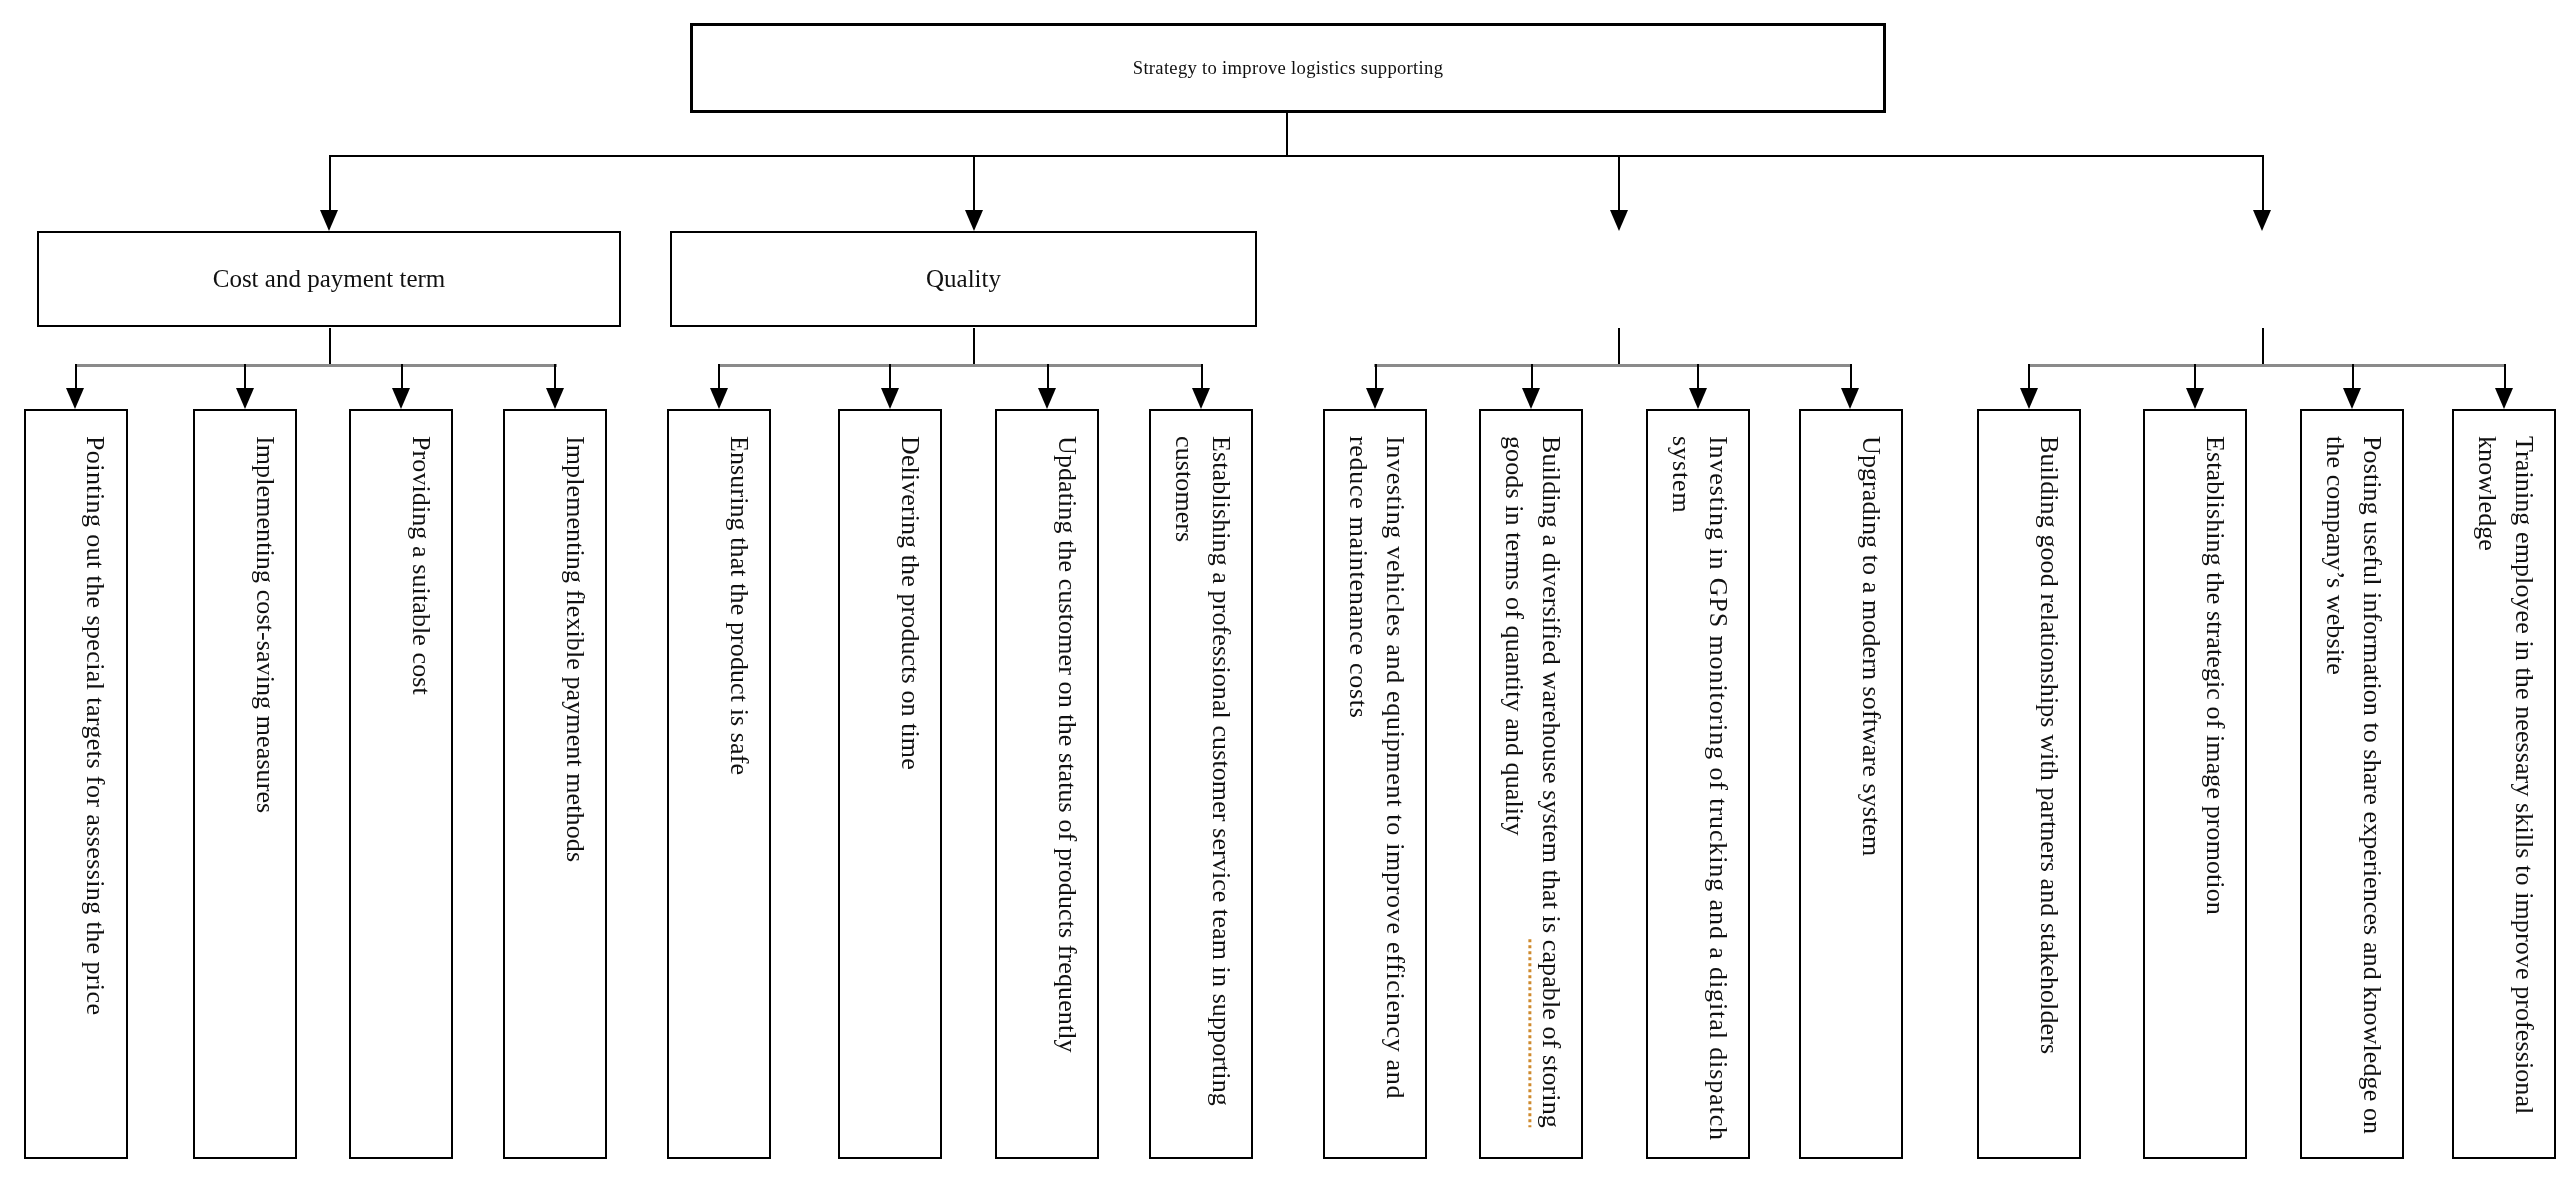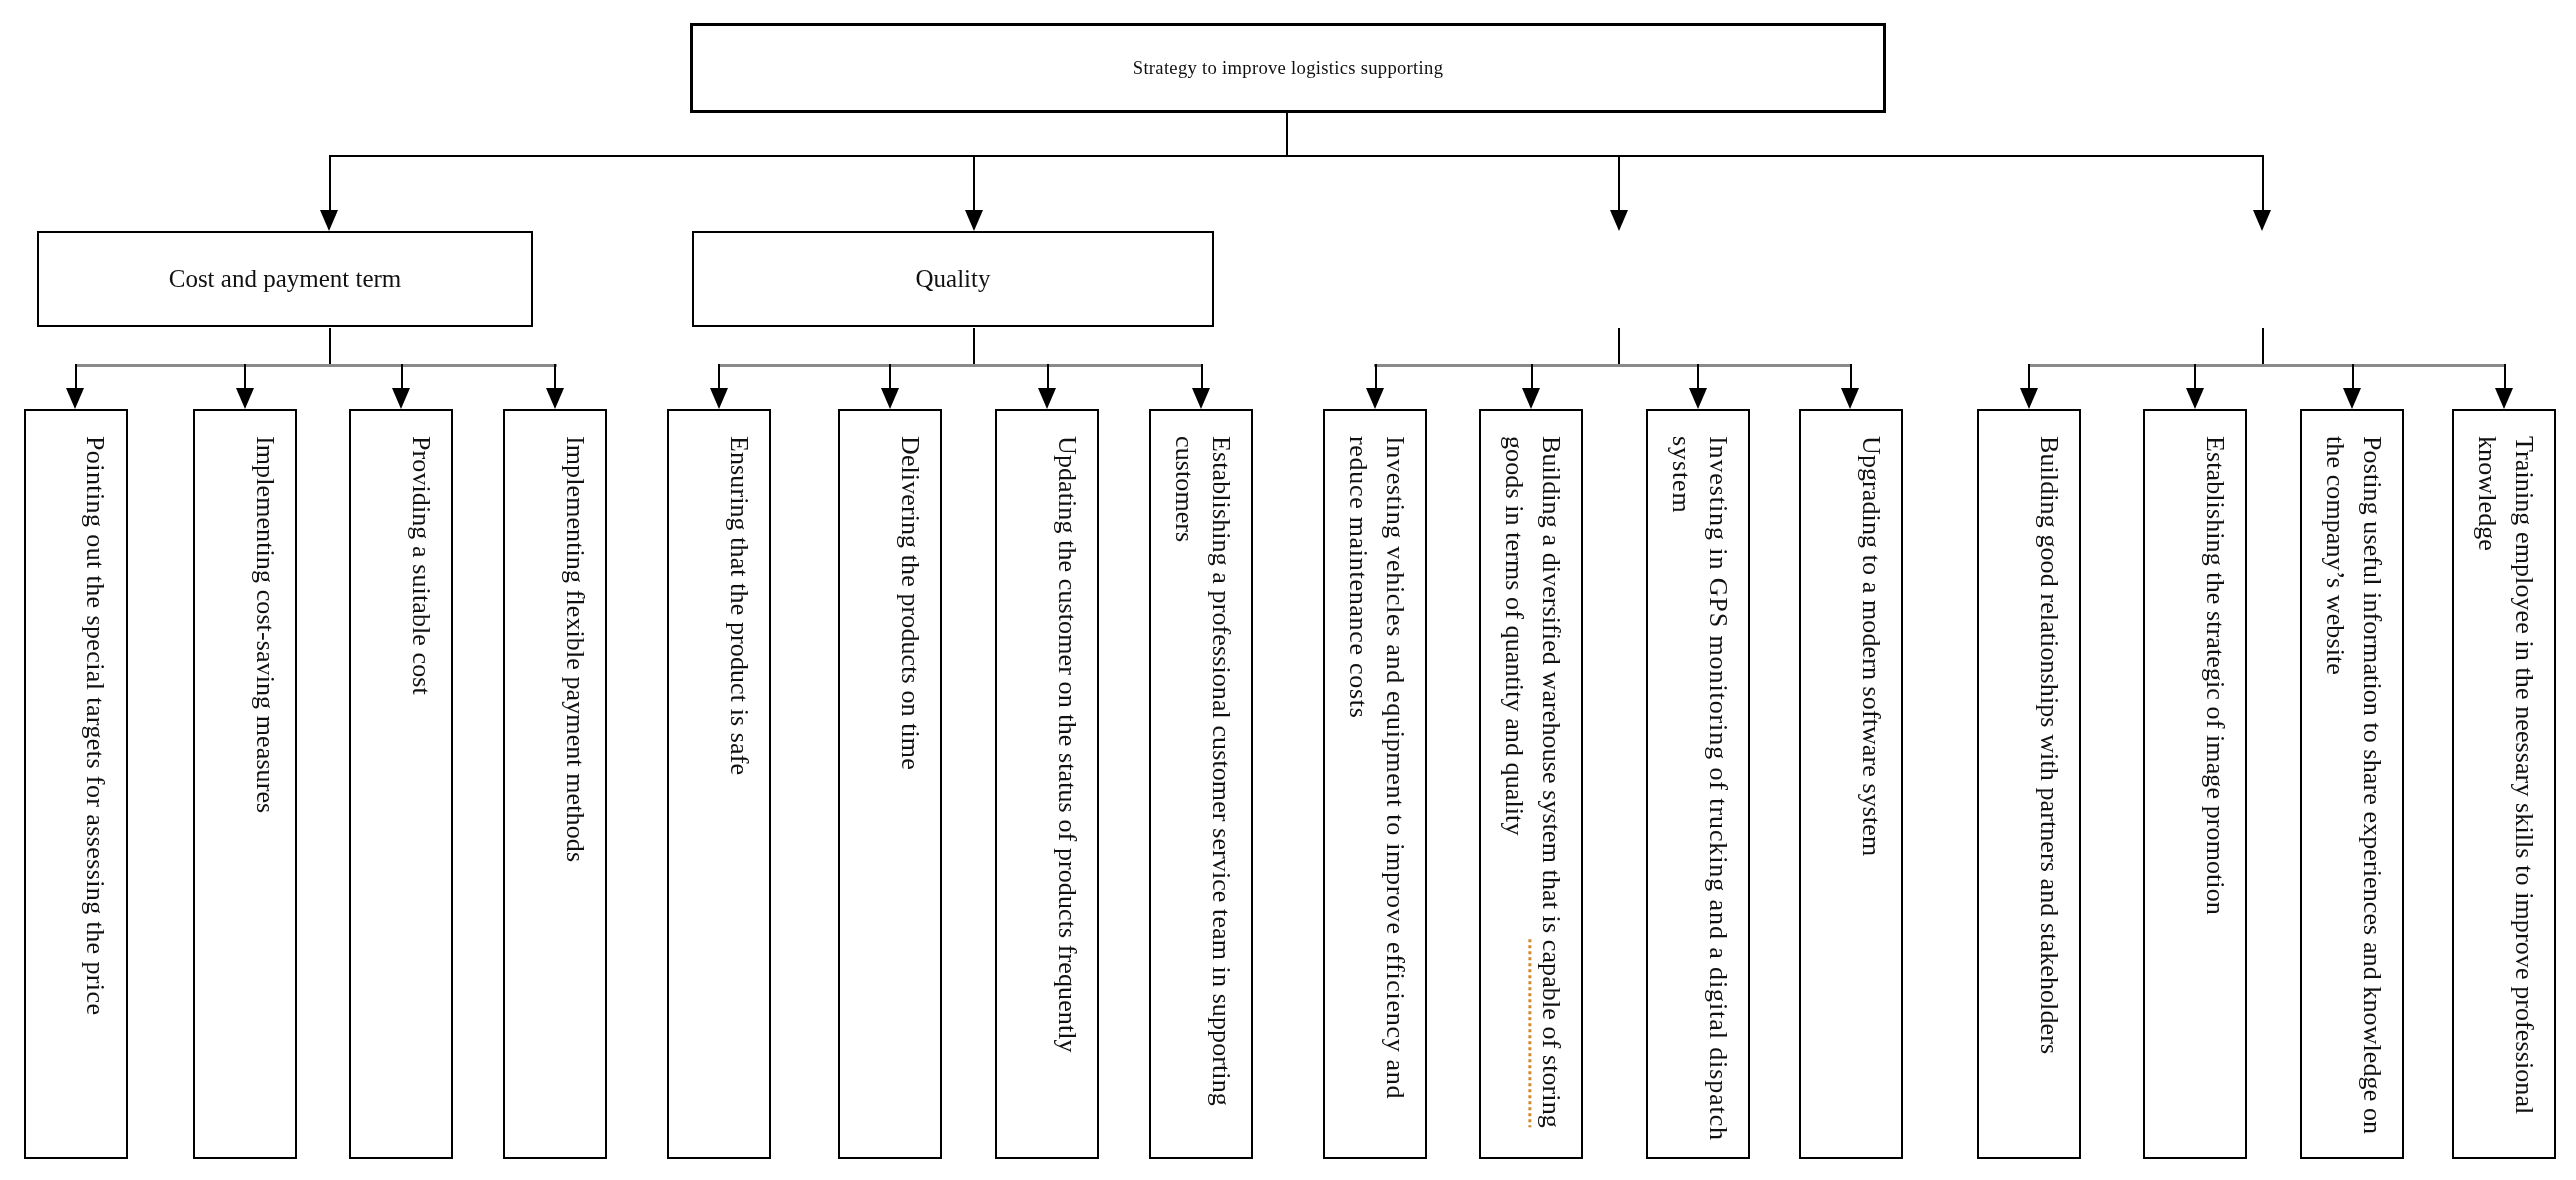--- a/index.html
+++ b/index.html
@@ -122,24 +122,24 @@
       <div class="line" style="left: 2028px; top: 364px; width: 1.9px; height: 27px;"></div>
       <div class="arrowhead" style="left: 2020px; top: 388px;"></div>
       <div class="line" style="left: 2194px; top: 364px; width: 1.9px; height: 27px;"></div>
       <div class="arrowhead" style="left: 2186px; top: 388px;"></div>
       <div class="line" style="left: 2352px; top: 364px; width: 1.9px; height: 27px;"></div>
       <div class="arrowhead" style="left: 2343px; top: 388px;"></div>
       <div class="line" style="left: 2504px; top: 364px; width: 1.9px; height: 27px;"></div>
       <div class="arrowhead" style="left: 2495px; top: 388px;"></div>
     </div>
 
-  <div class="node branch" style="left:37px;width:496px">
+  <div class="node branch" style="left:37px;width:584px">
     <span>Cost and payment term</span>
   </div>
-  <div class="node branch" style="left:692px;width:522px">
+  <div class="node branch" style="left:670px;width:587px">
     <span>Quality</span>
   </div>
 
   <div class="node leaf" style="left:23.6px;letter-spacing:0.4px">Pointing out the special targets for assessing the price</div>
   <div class="node leaf" style="left:193px">Implementing cost-saving measures</div>
   <div class="node leaf" style="left:349px">Providing a suitable cost</div>
   <div class="node leaf" style="left:503px">Implementing flexible payment methods</div>
 
   <div class="node leaf" style="left:667px">Ensuring that the product is safe</div>
   <div class="node leaf" style="left:838px">Delivering the products on time</div>

